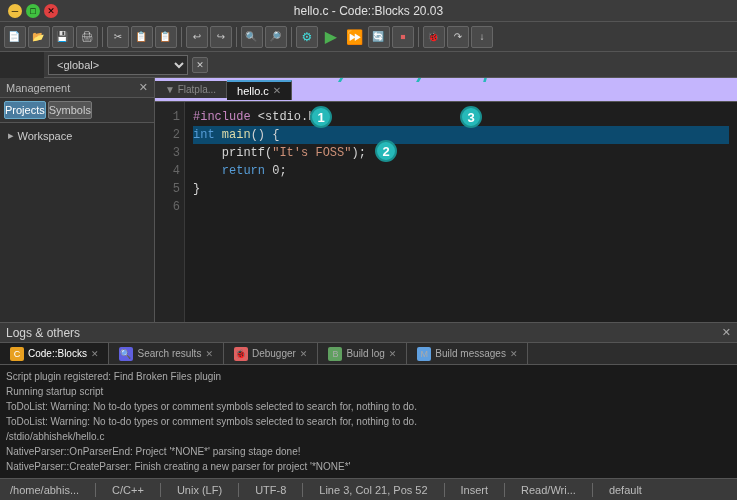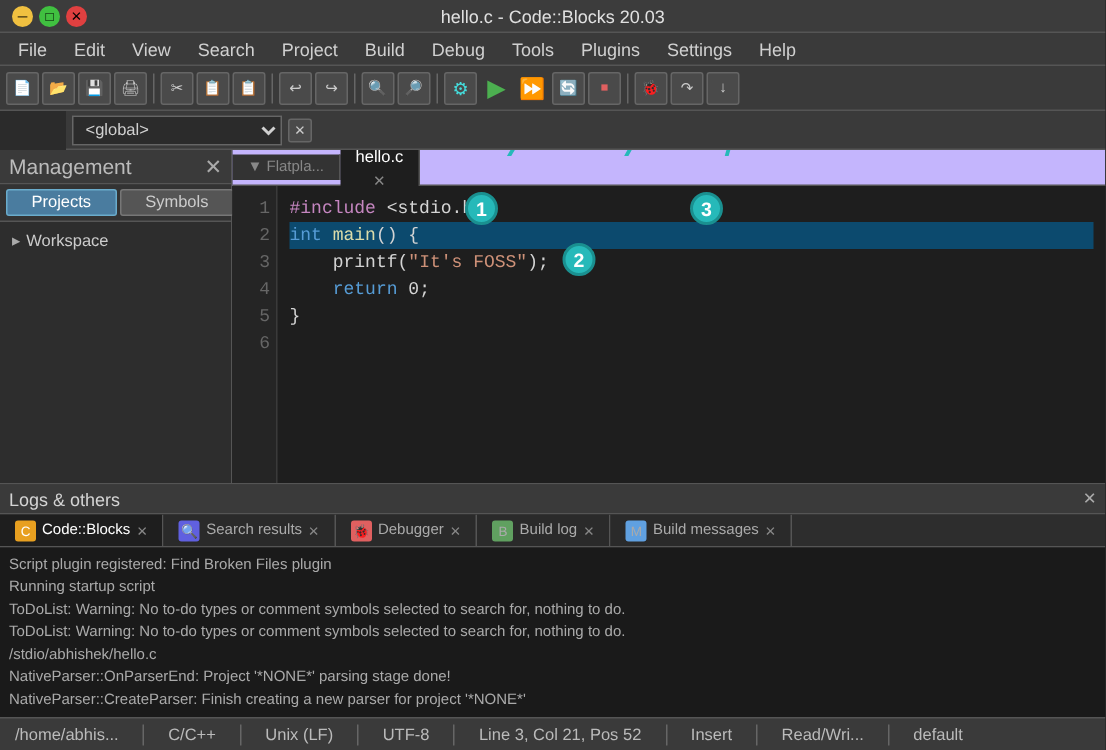--- a/index.html
+++ b/index.html
@@ -136,39 +136,39 @@
       width: 155px;
       background: #2d2d2d;
       border-right: 1px solid #555;
       display: flex;
       flex-direction: column;
       flex-shrink: 0;
     }
     #sidebar-header {
       background: #3a3a3a;
       padding: 3px 6px;
-      font-size: 14px;
+      font-size: 11px;
       color: #bbb;
       display: flex;
       align-items: center;
       justify-content: space-between;
       border-bottom: 1px solid #555;
     }
     #sidebar-tabs {
       display: flex;
       gap: 2px;
       padding: 3px 4px;
       background: #333;
       border-bottom: 1px solid #555;
     }
     .sidebar-tab {
       background: #555;
       border: 1px solid #777;
       color: #ccc;
-      padding: 2px 16px;
+      padding: 2px 0;
       font-size: 11px;
       cursor: pointer;
       border-radius: 2px;
     }
     .sidebar-tab.active {
       background: #4a7c9f;
       border-color: #6aaccc;
       color: #fff;
     }
     #sidebar-content {
@@ -205,21 +205,20 @@
       display: flex;
       align-items: center;
       gap: 4px;
       color: #bbb;
       background: #2a2a2a;
     }
     .editor-tab.active {
       background: #1e1e1e;
       color: #fff;
       border-top: 2px solid #4a9fd4;
-      flex-direction: column;
     }
     .tab-close {
       font-size: 10px;
       color: #888;
       cursor: pointer;
     }
     #code-editor {
       flex: 1;
       display: flex;
       font-family: 'Courier New', monospace;
@@ -357,33 +356,20 @@
   <div id="title-bar">
     <div style="width:50px; display:flex; gap:4px;">
       <button class="win-btn min">─</button>
       <button class="win-btn max">□</button>
       <button class="win-btn close">✕</button>
     </div>
     <span class="title">hello.c - Code::Blocks 20.03</span>
     <div style="width:50px;"></div>
   </div>
 
-  <div id="menu-bar">
-    <span class="menu-item">File</span>
-    <span class="menu-item">Edit</span>
-    <span class="menu-item">View</span>
-    <span class="menu-item">Search</span>
-    <span class="menu-item">Project</span>
-    <span class="menu-item">Build</span>
-    <span class="menu-item">Debug</span>
-    <span class="menu-item">Tools</span>
-    <span class="menu-item">Plugins</span>
-    <span class="menu-item">Settings</span>
-    <span class="menu-item">Help</span>
-  </div>
 
   <div id="toolbar">
     <button class="tb-btn" title="New">📄</button>
     <button class="tb-btn" title="Open">📂</button>
     <button class="tb-btn" title="Save">💾</button>
     <button class="tb-btn" title="Print">🖨</button>
     <div class="tb-sep"></div>
     <button class="tb-btn" title="Cut">✂</button>
     <button class="tb-btn" title="Copy">📋</button>
     <button class="tb-btn" title="Paste">📋</button>

